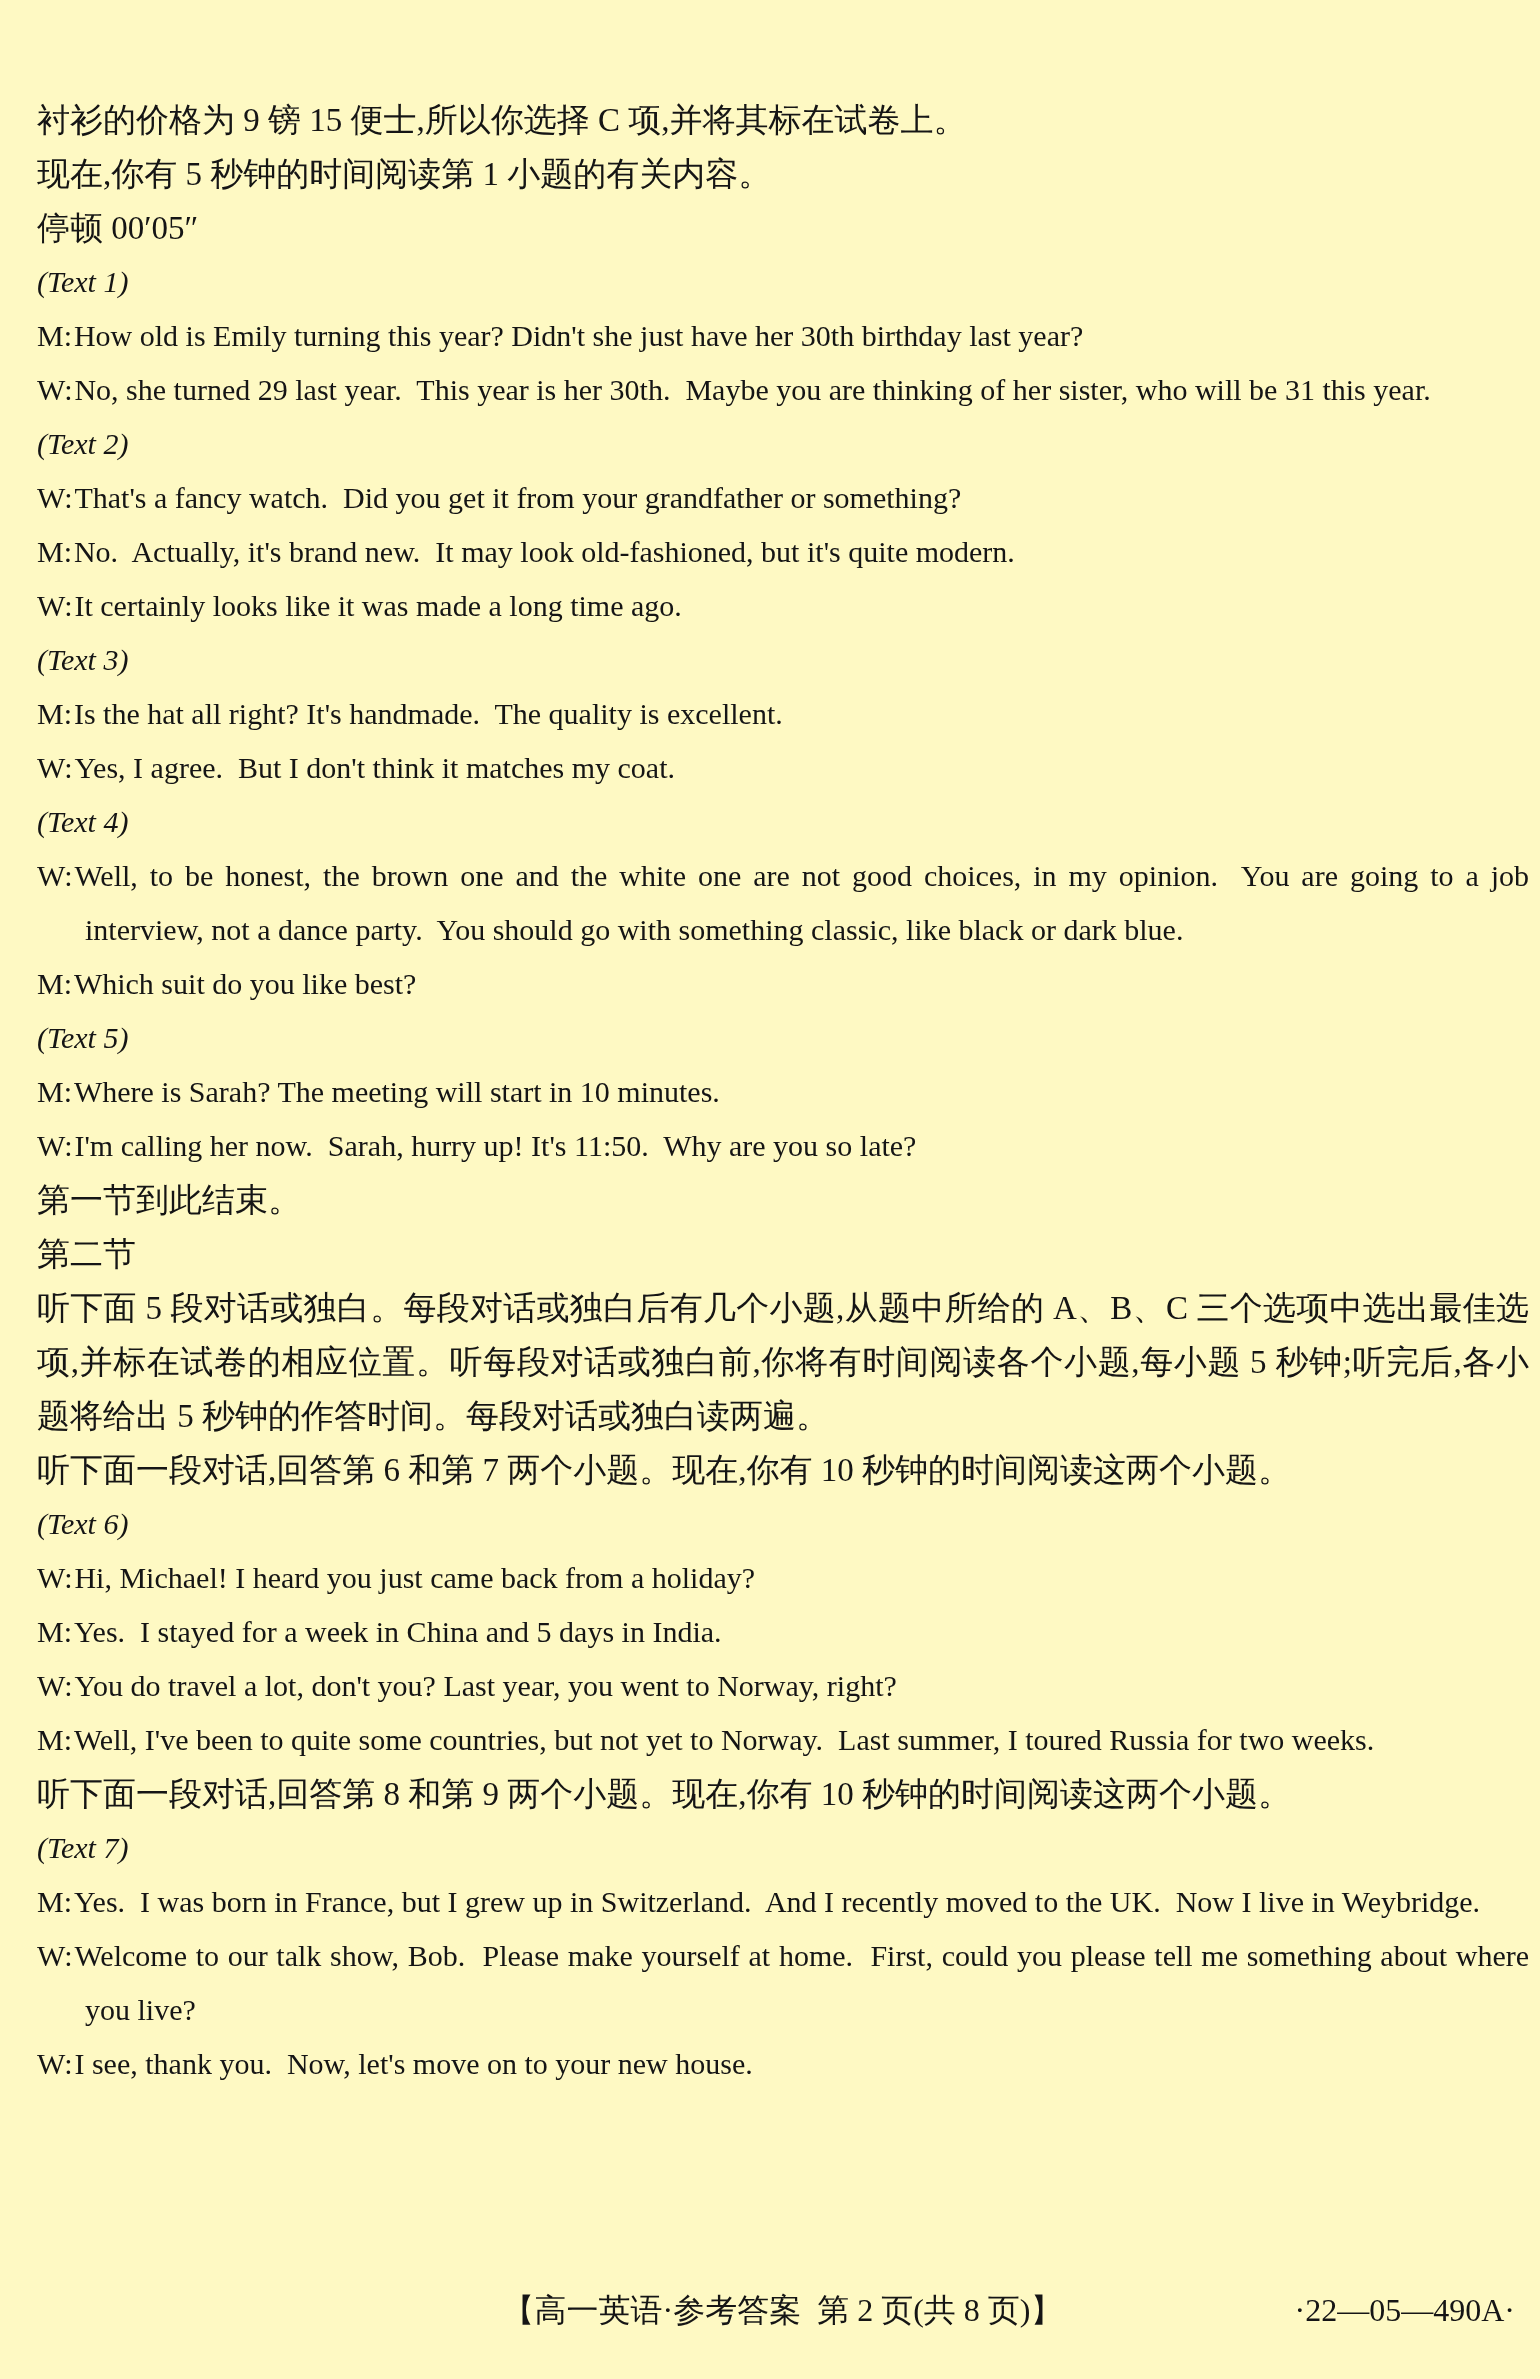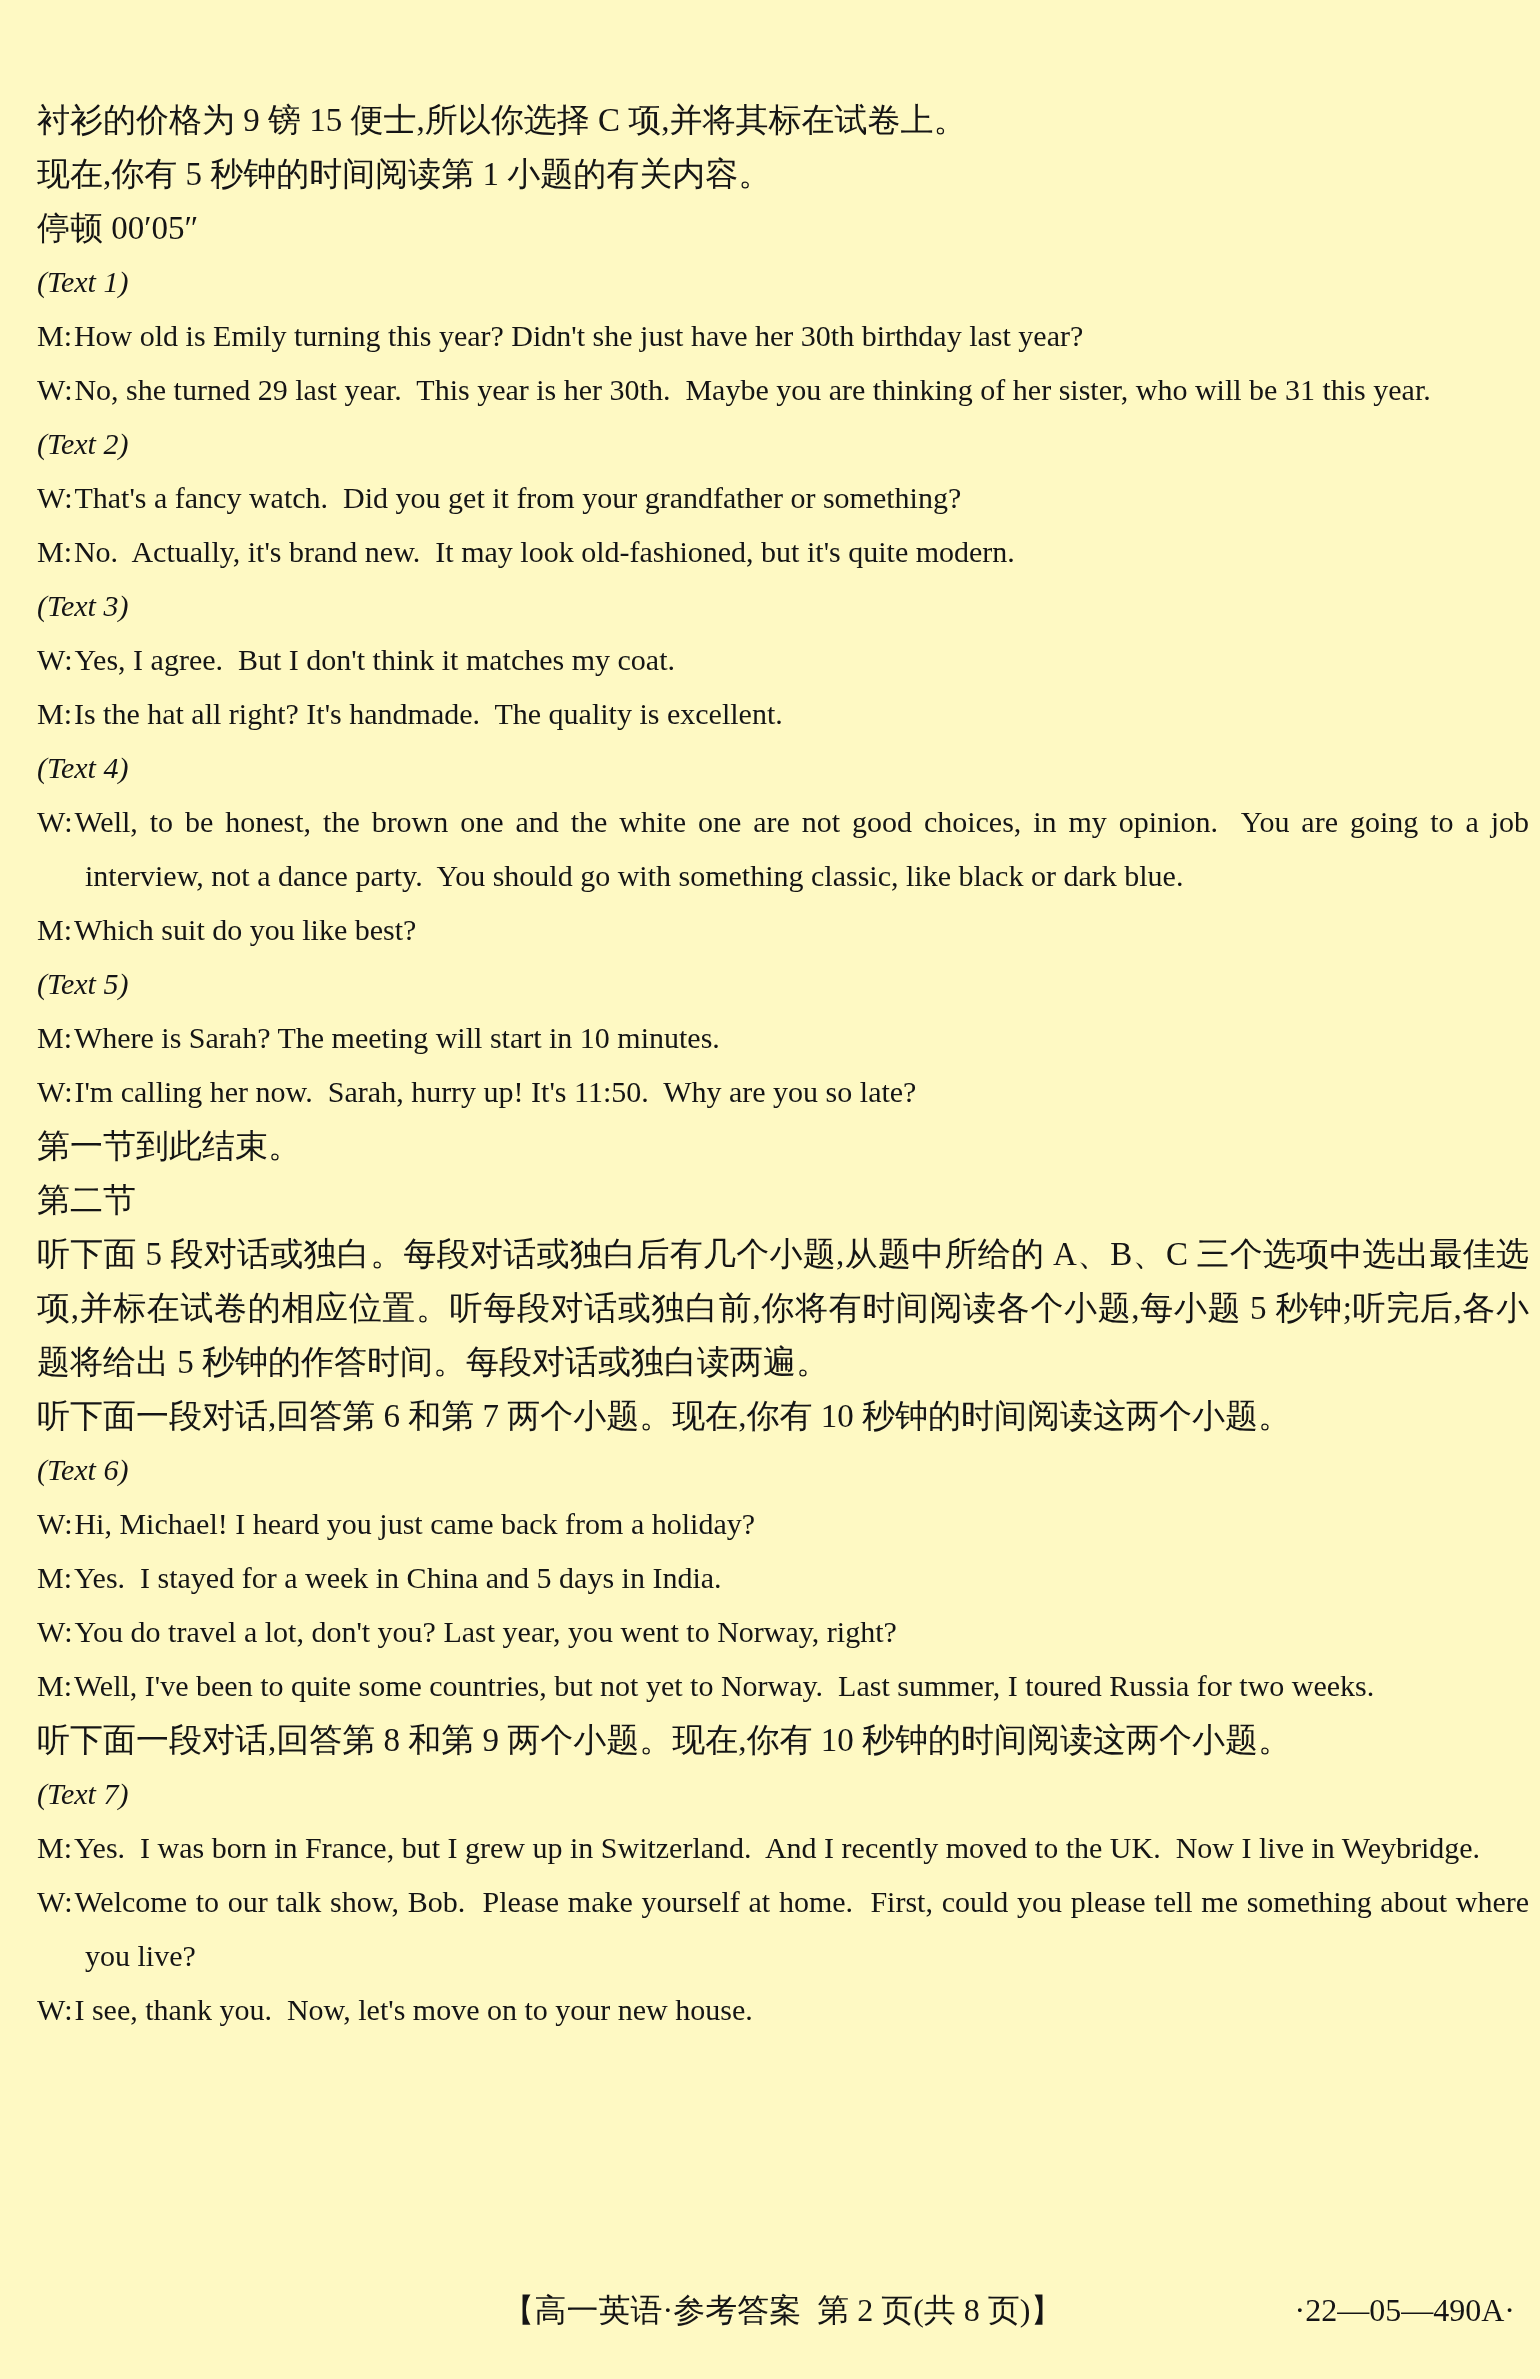--- a/index.html
+++ b/index.html
@@ -72,23 +72,24 @@
   <div class="content">
       <div class="line zh">衬衫的价格为 9 镑 15 便士,所以你选择 C 项,并将其标在试卷上。</div>
       <div class="line zh">现在,你有 5 秒钟的时间阅读第 1 小题的有关内容。</div>
       <div class="line zh">停顿 00′05″</div>
       <div class="line label">(Text 1)</div>
       <div class="line dialog"><span class="speaker">M:</span>How old is Emily turning this year? Didn't she just have her 30th birthday last year?</div>
       <div class="line dialog"><span class="speaker">W:</span>No, she turned 29 last year.  This year is her 30th.  Maybe you are thinking of her sister, who will be 31 this year.</div>
       <div class="line label">(Text 2)</div>
       <div class="line dialog"><span class="speaker">W:</span>That's a fancy watch.  Did you get it from your grandfather or something?</div>
       <div class="line dialog"><span class="speaker">M:</span>No.  Actually, it's brand new.  It may look old-fashioned, but it's quite modern.</div>
+      <div class="line dialog"><span class="speaker">W:</span>It certainly looks like it was made a long time ago.</div>
       <div class="line label">(Text 3)</div>
+      <div class="line dialog"><span class="speaker">M:</span>Is the hat all right? It's handmade.  The quality is excellent.</div>
       <div class="line dialog"><span class="speaker">W:</span>Yes, I agree.  But I don't think it matches my coat.</div>
-      <div class="line dialog"><span class="speaker">M:</span>Is the hat all right? It's handmade.  The quality is excellent.</div>
       <div class="line label">(Text 4)</div>
       <div class="line dialog"><span class="speaker">W:</span>Well, to be honest, the brown one and the white one are not good choices, in my opinion.  You are going to a job interview, not a dance party.  You should go with something classic, like black or dark blue.</div>
       <div class="line dialog"><span class="speaker">M:</span>Which suit do you like best?</div>
       <div class="line label">(Text 5)</div>
       <div class="line dialog"><span class="speaker">M:</span>Where is Sarah? The meeting will start in 10 minutes.</div>
       <div class="line dialog"><span class="speaker">W:</span>I'm calling her now.  Sarah, hurry up! It's 11:50.  Why are you so late?</div>
       <div class="line zh">第一节到此结束。</div>
       <div class="line zh">第二节</div>
       <div class="line zh">听下面 5 段对话或独白。每段对话或独白后有几个小题,从题中所给的 A、B、C 三个选项中选出最佳选项,并标在试卷的相应位置。听每段对话或独白前,你将有时间阅读各个小题,每小题 5 秒钟;听完后,各小题将给出 5 秒钟的作答时间。每段对话或独白读两遍。</div>
       <div class="line zh">听下面一段对话,回答第 6 和第 7 两个小题。现在,你有 10 秒钟的时间阅读这两个小题。</div>

